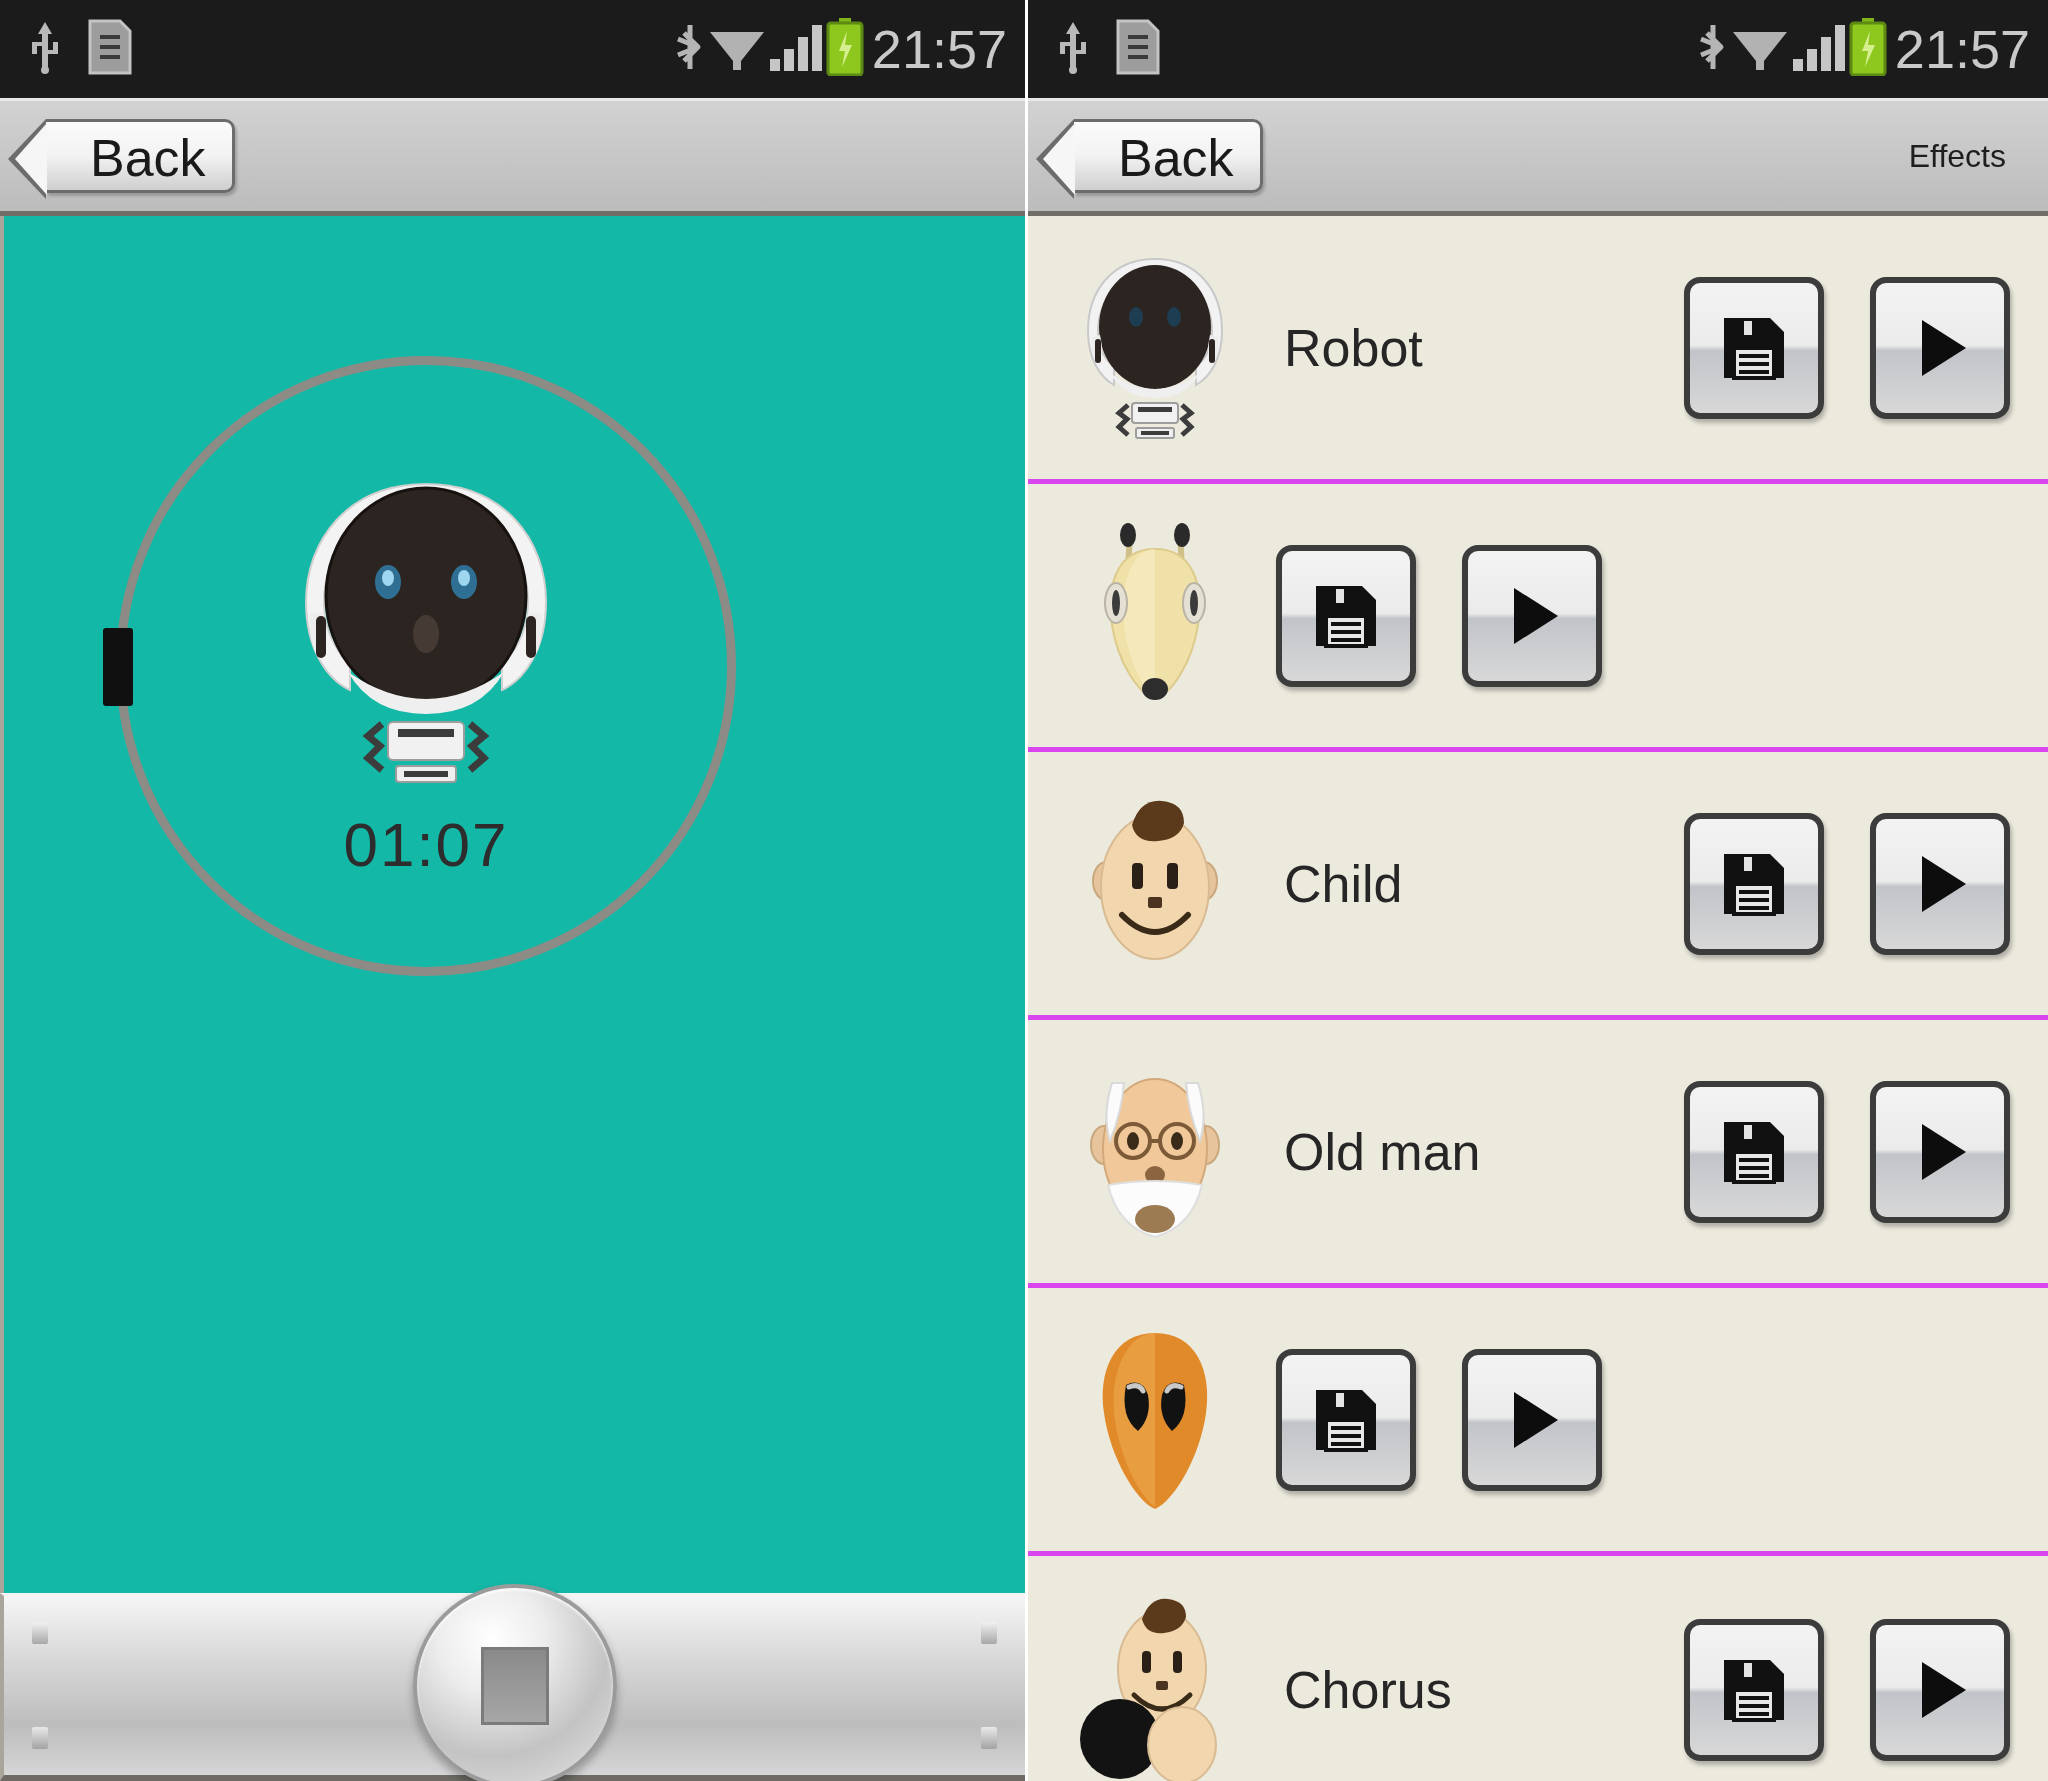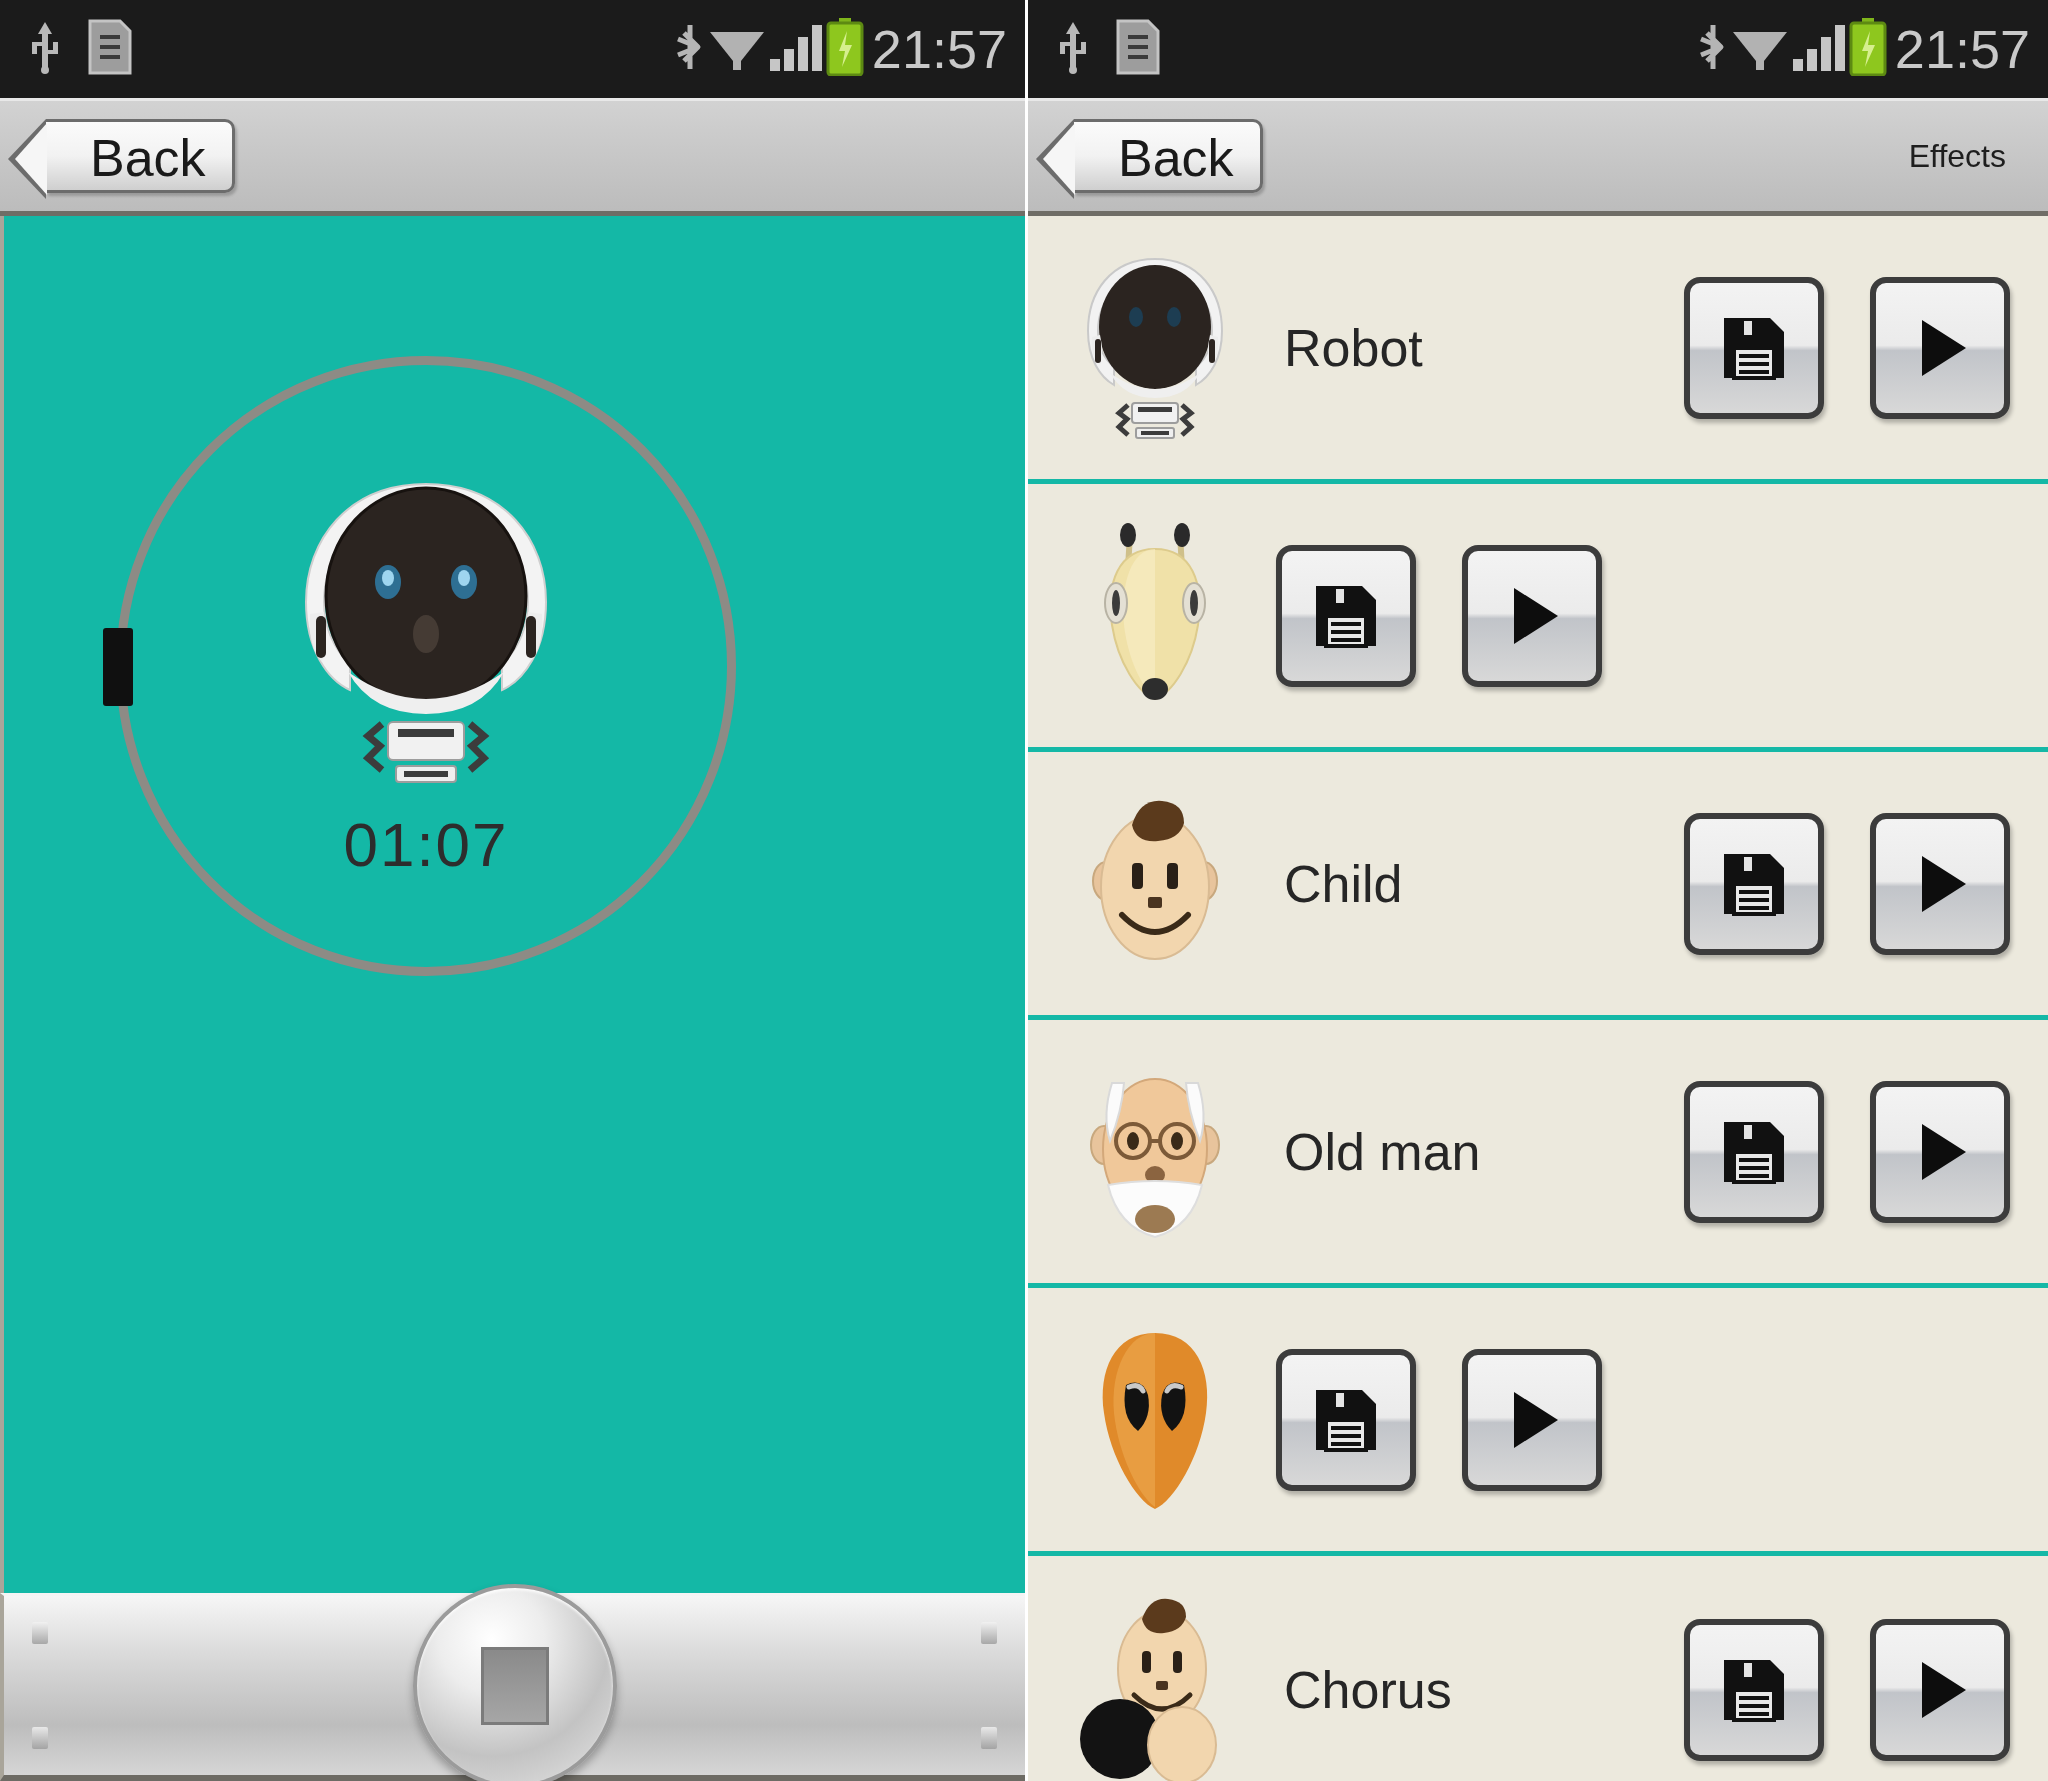--- a/index.html
+++ b/index.html
@@ -199,21 +199,21 @@
     background: #ece9dd;
     overflow: hidden;
     position: relative;
   }
   .fx-row {
     height: 268px;
     display: flex;
     align-items: center;
     padding: 0 28px 0 42px;
     box-sizing: border-box;
-    border-bottom: 5px solid #14b8a6;
+    border-bottom: 5px solid #d946ef;
     position: relative;
     cursor: pointer;
   }
   .fx-row.last { border-bottom: none; }
   .fx-avatar {
     width: 170px; height: 190px;
     flex: 0 0 auto;
     display: flex; align-items: center; justify-content: center;
   }
   .fx-label {

